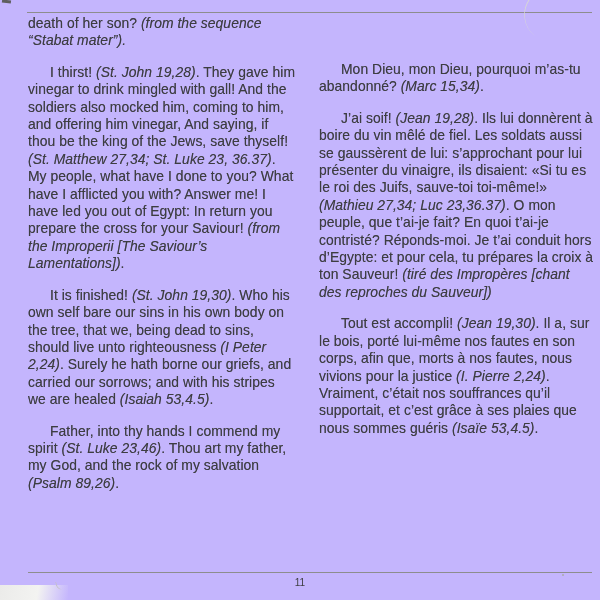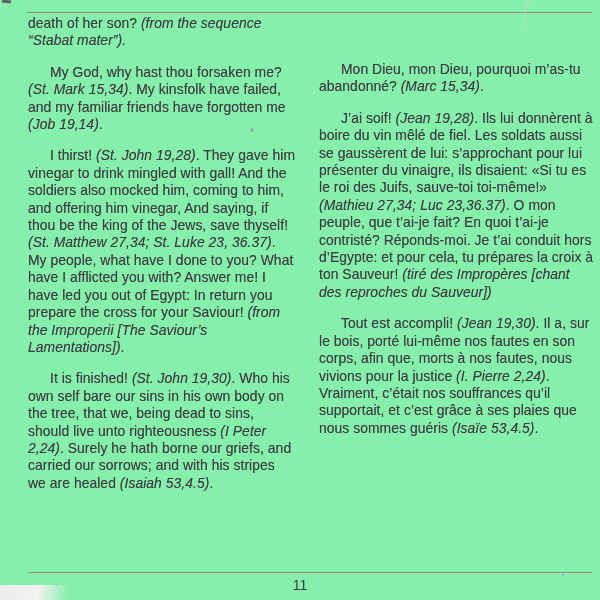--- a/index.html
+++ b/index.html
@@ -4,21 +4,21 @@
 <style>
   html, body {
     margin: 0;
     padding: 0;
     background: #fbfbfa;
   }
   .page {
     position: relative;
     width: 600px;
     height: 600px;
-    background: #86efac;
+    background: #c4b5fd;
     font-family: "Liberation Sans", sans-serif;
     color: #3d3d41;
     overflow: hidden;
   }
   .rule {
     position: absolute;
     height: 1px;
     background: #8d8d8d;
   }
   .rule.top    { left: 27px; top: 12px;  width: 565px; }
@@ -45,21 +45,21 @@
   .col p.indent { text-indent: 22px; }
   .col p.spaced { margin-top: 14px; }
   .it { font-style: italic; }
 
   .page-number {
     position: absolute;
     left: 0;
     top: 577px;
     width: 600px;
     text-align: center;
-    font-size: 14px;
+    font-size: 10px;
     color: #3d3d41;
   }
 
   
   .corner-mark {
     position: absolute;
     left: 2px; top: 0;
     width: 9px; height: 3px;
     background: #5f5f5f;
     transform: rotate(7deg);
@@ -109,23 +109,23 @@
 
   <div class="rule top"></div>
 
   <div class="corner-mark"></div>
   <div class="crease"></div>
   <div class="speck-1"></div>
 
   <div class="columns">
     <div class="col left" id="col-left">
         <p class=""><span>death of her son? </span><span class="it">(from the sequence “Stabat mater”).</span></p>
-        <p class="indent spaced"><span>My God, why hast thou forsaken me? </span><span class="it">(St. Mark 15,34)</span><span>. My kinsfolk have failed, and my familiar friends have forgotten me </span><span class="it">(Job 19,14)</span><span>.</span></p>
         <p class="indent spaced"><span>I thirst! </span><span class="it">(St. John 19,28)</span><span>. They gave him vinegar to drink mingled with gall! And the soldiers also mocked him, coming to him, and offering him vinegar, And saying, if thou be the king of the Jews, save thyself! </span><span class="it">(St. Matthew 27,34; St. Luke 23, 36.37)</span><span>. My people, what have I done to you? What have I afflicted you with? Answer me! I have led you out of Egypt: In return you prepare the cross for your Saviour! </span><span class="it">(from the Improperii [The Saviour’s Lamentations])</span><span>.</span></p>
         <p class="indent spaced"><span>It is finished! </span><span class="it">(St. John 19,30)</span><span>. Who his own self bare our sins in his own body on the tree, that we, being dead to sins, should live unto righteousness </span><span class="it">(I Peter 2,24)</span><span>. Surely he hath borne our griefs, and carried our sorrows; and with his stripes we are healed </span><span class="it">(Isaiah 53,4.5)</span><span>.</span></p>
+        <p class="indent spaced"><span>Father, into thy hands I commend my spirit </span><span class="it">(St. Luke 23,46)</span><span>. Thou art my father, my God, and the rock of my salvation </span><span class="it">(Psalm 89,26)</span><span>.</span></p>
       </div>
     <div class="col right" id="col-right">
         <p class="indent"><span>Mon Dieu, mon Dieu, pourquoi m’as-tu abandonné? </span><span class="it">(Marc 15,34)</span><span>.</span></p>
         <p class="indent spaced"><span>J’ai soif! </span><span class="it">(Jean 19,28)</span><span>. Ils lui donnèrent à boire du vin mêlé de fiel. Les soldats aussi se gaussèrent de lui: s’approchant pour lui présenter du vinaigre, ils disaient: «Si tu es le roi des Juifs, sauve-toi toi-même!» </span><span class="it">(Mathieu 27,34; Luc 23,36.37)</span><span>. O mon peuple, que t’ai-je fait? En quoi t’ai-je contristé? Réponds-moi. Je t’ai conduit hors d’Egypte: et pour cela, tu prépares la croix à ton Sauveur! </span><span class="it">(tiré des Impropères [chant des reproches du Sauveur])</span></p>
         <p class="indent spaced"><span>Tout est accompli! </span><span class="it">(Jean 19,30)</span><span>. Il a, sur le bois, porté lui-même nos fautes en son corps, afin que, morts à nos fautes, nous vivions pour la justice </span><span class="it">(I. Pierre 2,24)</span><span>. Vraiment, c’était nos souffrances qu’il supportait, et c’est grâce à ses plaies que nous sommes guéris </span><span class="it">(Isaïe 53,4.5)</span><span>.</span></p>
       </div>
   </div>
 
   <div class="rule bottom"></div>
   <div class="speck-2"></div>

